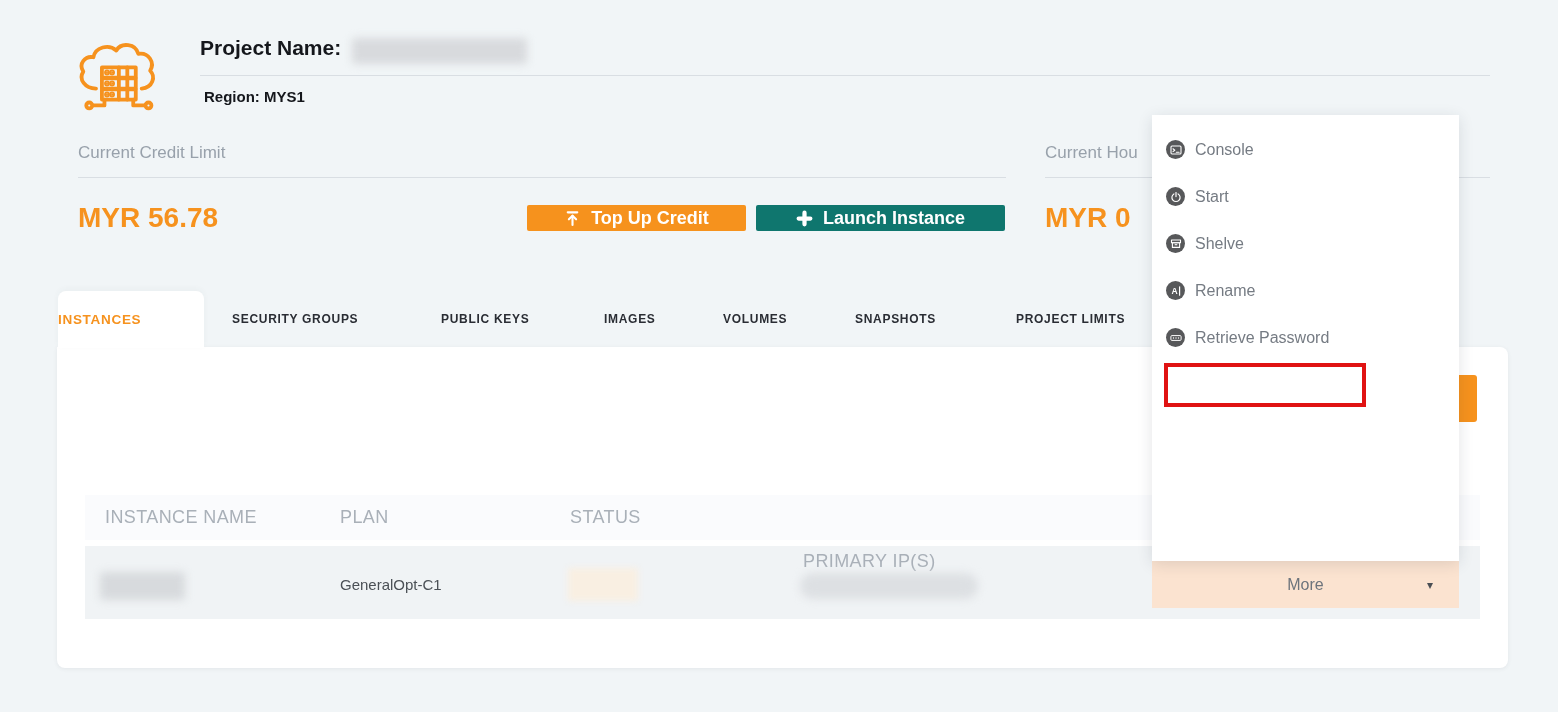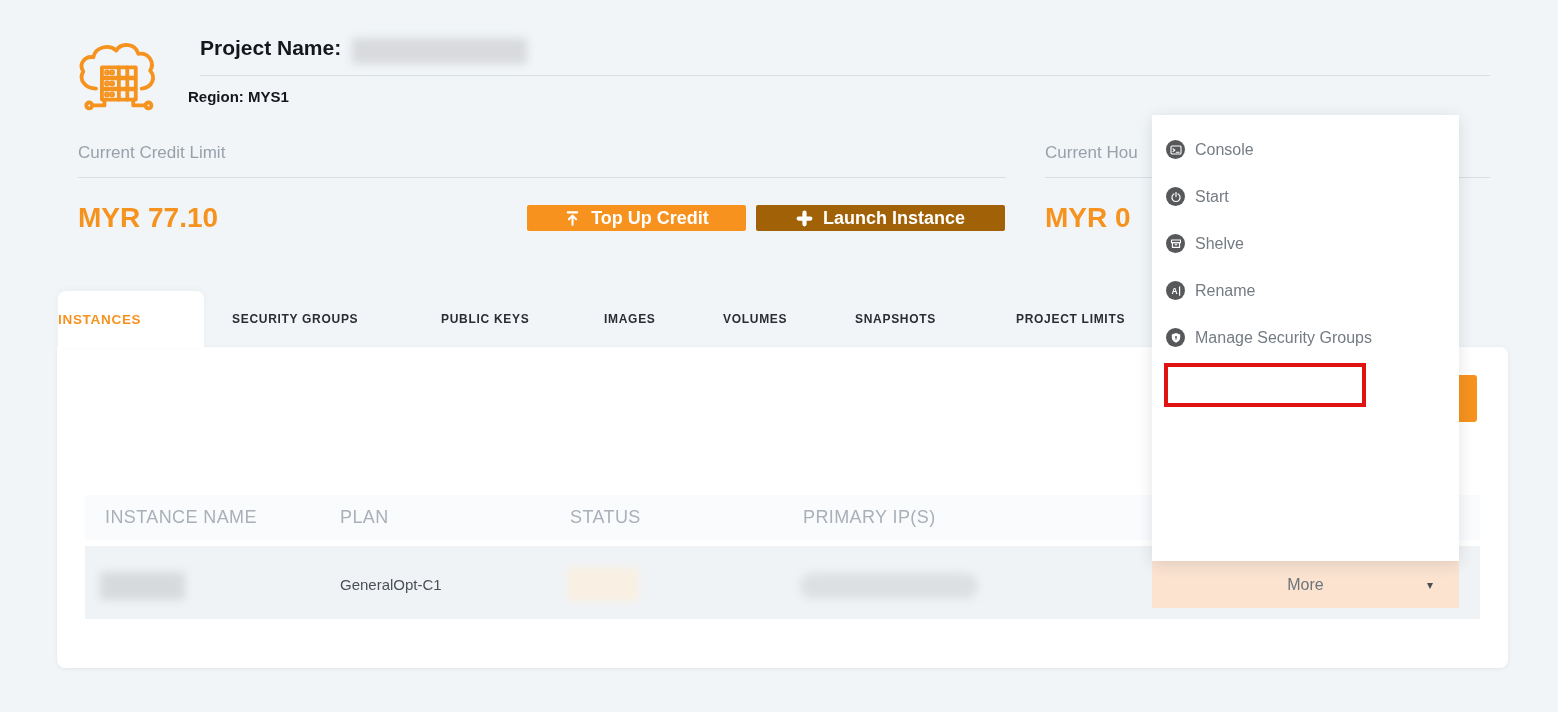--- a/index.html
+++ b/index.html
@@ -5,29 +5,29 @@
   html,body{margin:0;padding:0;background:#f1f5f7;}
   #app{position:relative;width:1558px;height:712px;background:#f1f5f7;
        font-family:"Liberation Sans",sans-serif;overflow:hidden;}
   .abs{position:absolute;}
   .divider{position:absolute;height:1px;background:#d9dee3;}
 
   
   .project-label{left:200px;top:36px;font-size:21px;font-weight:bold;color:#15171c;}
   .blob{position:absolute;filter:blur(4px);border-radius:3px;background:#dcdfe2;}
   .project-blob{left:352px;top:38px;width:175px;height:26px;background:#d8dadd;}
-  .region-label{left:188px;top:88px;font-size:15px;font-weight:bold;color:#15171c;}
+  .region-label{left:204px;top:88px;font-size:15px;font-weight:bold;color:#15171c;}
 
   
   .sec-label{font-size:17px;color:#98a1ab;}
   .amount{font-size:28px;font-weight:bold;color:#f6921e;}
   .btn{position:absolute;height:26px;display:flex;align-items:center;justify-content:center;
        gap:10px;color:#fff;font-size:18px;font-weight:bold;border:none;border-radius:2px;cursor:pointer;}
   .btn-topup{left:527px;top:205px;width:219px;background:#f6921d;}
-  .btn-launch{left:756px;top:205px;width:249px;background:#a16207;}
+  .btn-launch{left:756px;top:205px;width:249px;background:#0f766e;}
 
   
   .tab-active{left:58px;top:291px;width:146px;height:57px;background:#ffffff;
       border-radius:8px 8px 0 0;display:flex;align-items:center;justify-content:flex-start;
       z-index:3;box-shadow:0 -2px 6px rgba(60,70,80,0.04);}
   .tab-active span{color:#f6921e;font-size:13.5px;font-weight:bold;letter-spacing:.7px;}
   .tab{position:absolute;top:312px;font-size:12px;font-weight:bold;letter-spacing:.7px;
       color:#2a2d34;cursor:pointer;}
 
   
@@ -81,21 +81,21 @@
     <circle cx="18" cy="82" r="3.5"></circle>
       <circle cx="88" cy="82" r="3.5"></circle>
   </svg>
   <div class="abs project-label">Project Name:</div>
   <div class="blob project-blob"></div>
   <div class="divider" style="left:200px;top:75px;width:1290px;"></div>
   <div class="abs region-label">Region: MYS1</div>
 
   <div class="abs sec-label" style="left:78px;top:143px;">Current Credit Limit</div>
   <div class="divider" style="left:78px;top:177px;width:928px;"></div>
-  <div class="abs amount" style="left:78px;top:202px;">MYR 77.10</div>
+  <div class="abs amount" style="left:78px;top:202px;">MYR 56.78</div>
 
   <button class="btn btn-topup">
     <svg width="17" height="17" viewBox="0 0 16 16" fill="none" stroke="#fff" stroke-width="2" stroke-linecap="round" stroke-linejoin="round">
       <path d="M3.5 2.2 H12.5"></path>
         <path d="M8 5.5 V14"></path>
         <path d="M4.6 8.8 L8 5.4 L11.4 8.8"></path>
     </svg>
     <span>Top Up Credit</span>
   </button>
 
@@ -120,21 +120,21 @@
   <div class="tab" style="left:820px;margin-left:35px;">SNAPSHOTS</div>
   <div class="tab" style="left:1016px;">PROJECT LIMITS</div>
 
   <div class="abs card"></div>
   <div class="abs toolbar-btn-sliver"></div>
 
   <div class="abs thead"></div>
   <div class="th" style="left:105px;">INSTANCE NAME</div>
   <div class="th" style="left:340px;">PLAN</div>
   <div class="th" style="left:570px;">STATUS</div>
-  <div class="th" style="left:803px;">PRIMARY IP(S)</div>
+  <div class="th" style="left:803px;margin-top:44px;">PRIMARY IP(S)</div>
 
   <div class="abs trow"></div>
   <div class="blob name-blob"></div>
   <div class="cell-text" style="left:340px;">GeneralOpt-C1</div>
   <div class="abs status-blob"></div>
   <div class="blob ip-blob"></div>
 
   <div class="abs more-btn">
     <span class="label">More</span>
     <span class="caret">▾</span>
@@ -178,31 +178,32 @@
     <div class="menu-item">
       <span class="icircle">
         <svg width="12" height="12" viewBox="0 0 12 12">
           <text x="1.6" y="9" font-size="8.5" font-weight="bold" fill="#fff" font-family="Liberation Sans, sans-serif">A</text>
           <path d="M9.6 1.8v8.4" stroke="#fff" stroke-width="1.2" stroke-linecap="round"></path>
         </svg>
       </span>
       <span class="label">Rename</span>
     </div>
 
-
-    <div class="menu-item">
-      <span class="icircle">
-        <svg width="12" height="12" viewBox="0 0 12 12">
-          <path d="M6 1l4.2 1.6v3c0 2.6-1.8 4.2-4.2 5.2C3.6 9.8 1.8 8.2 1.8 5.6v-3L6 1z" fill="#fff"></path>
-          <circle cx="6" cy="5" r="1" fill="#57585a"></circle>
-            <path d="M6 5.6v2" stroke="#57585a" stroke-width="1"></path>
-        </svg>
-      </span>
-      <span class="label">Manage Security Groups</span>
-    </div>
+    <div class="menu-item">
+      <span class="icircle">
+        <svg width="12" height="12" viewBox="0 0 12 12" fill="none" stroke="#fff" stroke-width="1">
+          <rect x="0.9" y="3.6" width="10.2" height="4.8" rx="1"></rect>
+          <circle cx="3.5" cy="6" r="0.7" fill="#fff" stroke="none"></circle>
+          <circle cx="6" cy="6" r="0.7" fill="#fff" stroke="none"></circle>
+          <circle cx="8.5" cy="6" r="0.7" fill="#fff" stroke="none"></circle>
+        </svg>
+      </span>
+      <span class="label">Retrieve Password</span>
+    </div>
+
 
 
 
   </div>
 
   <div class="abs red-box"></div>
 
 </div>
 
 </body></html>

